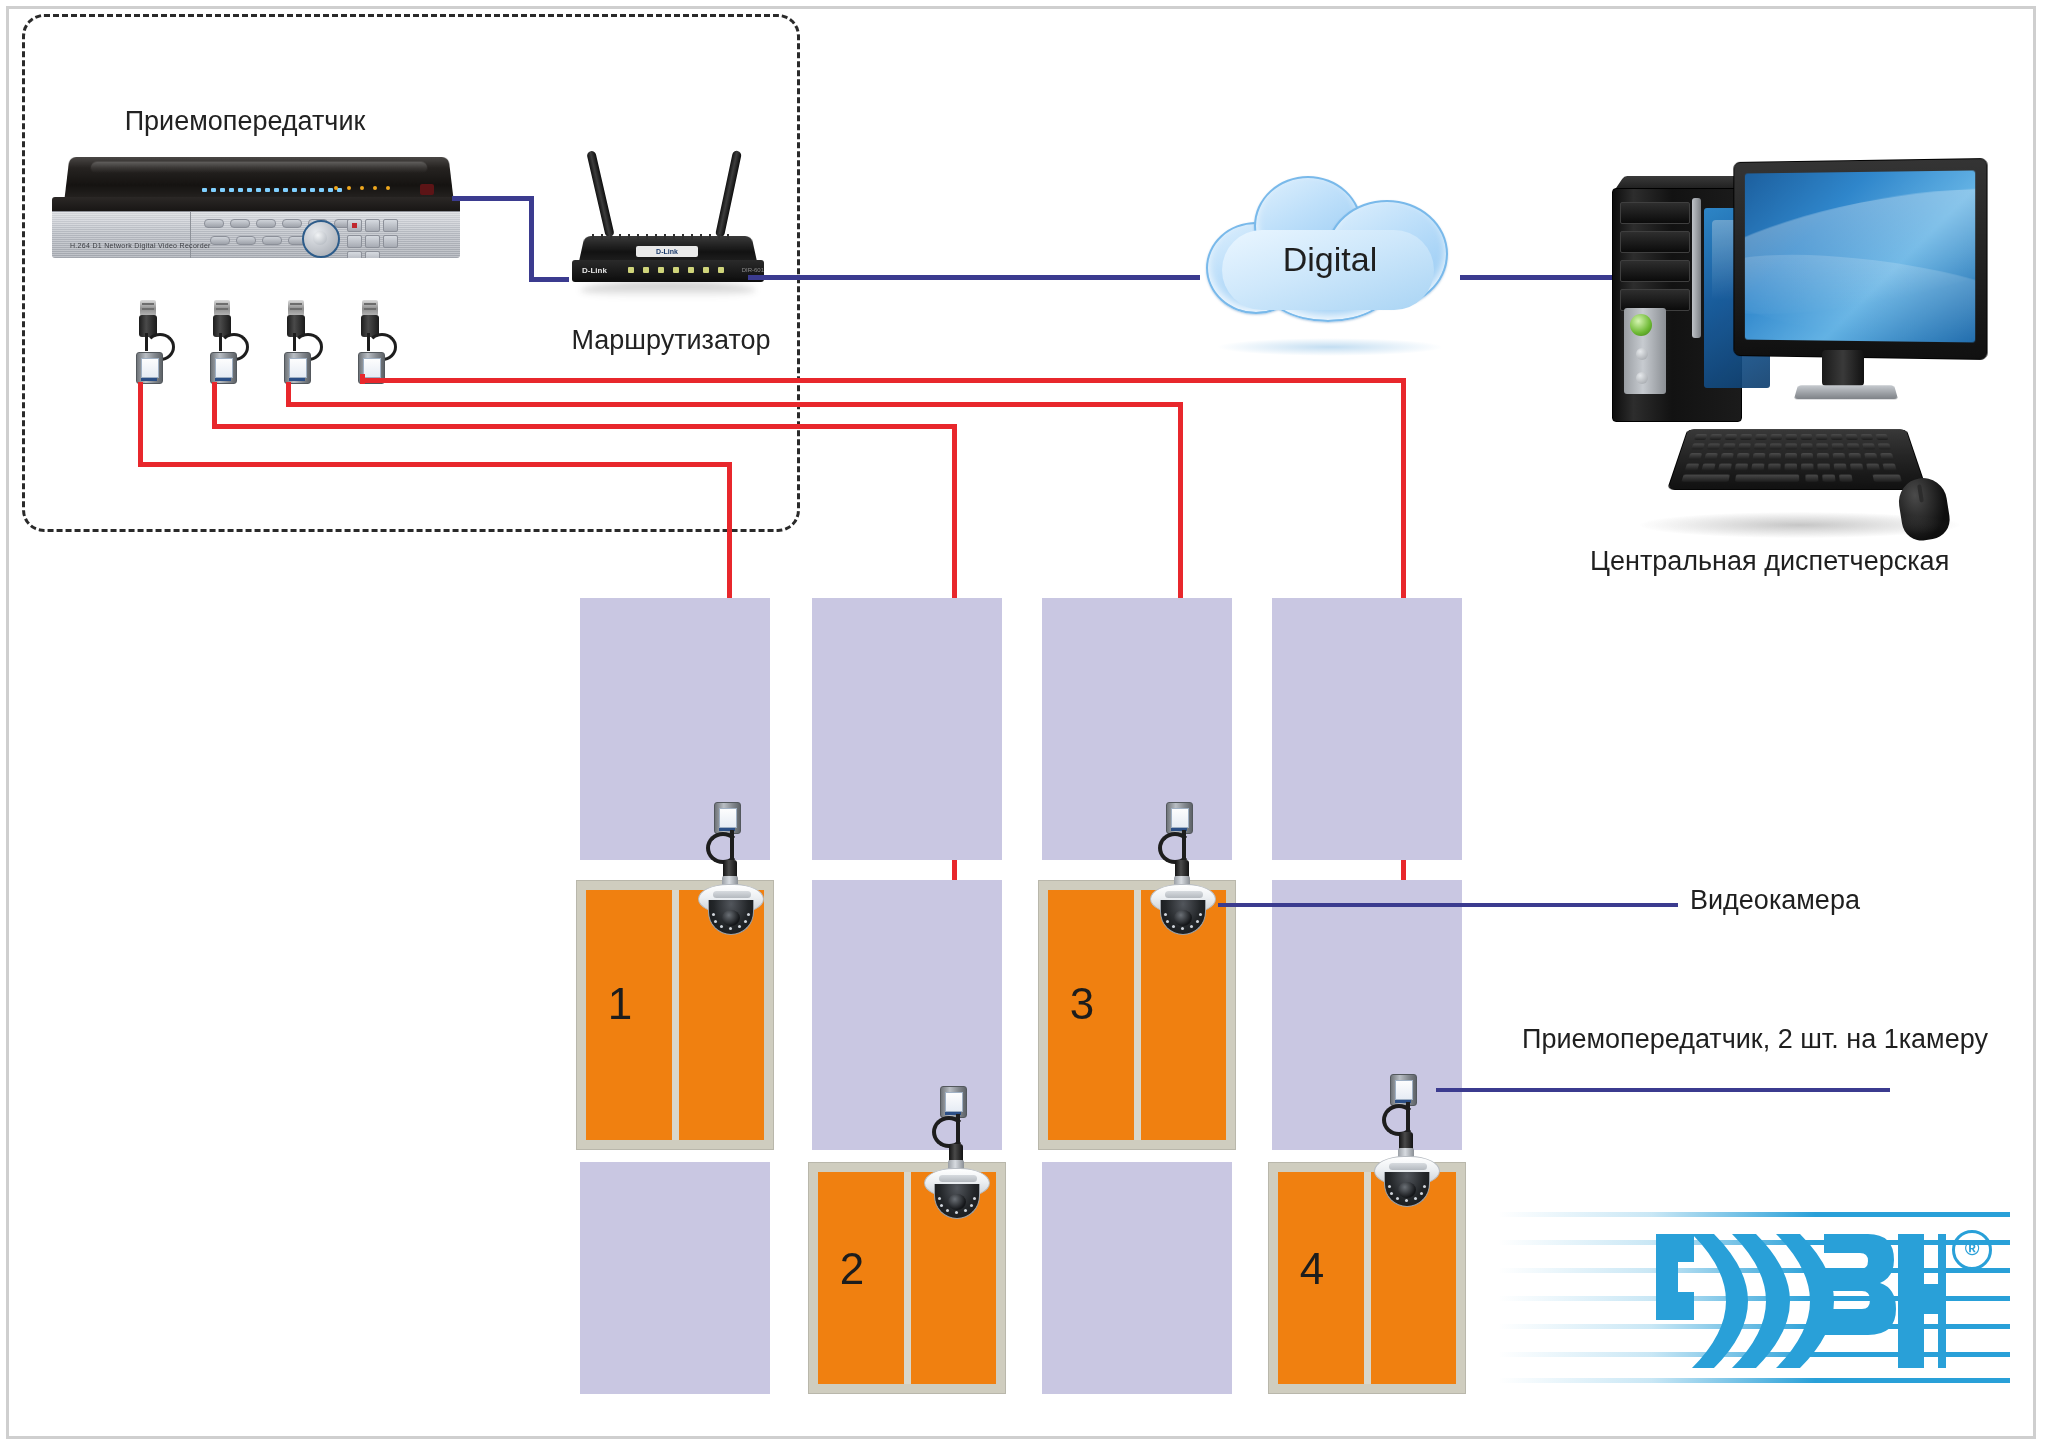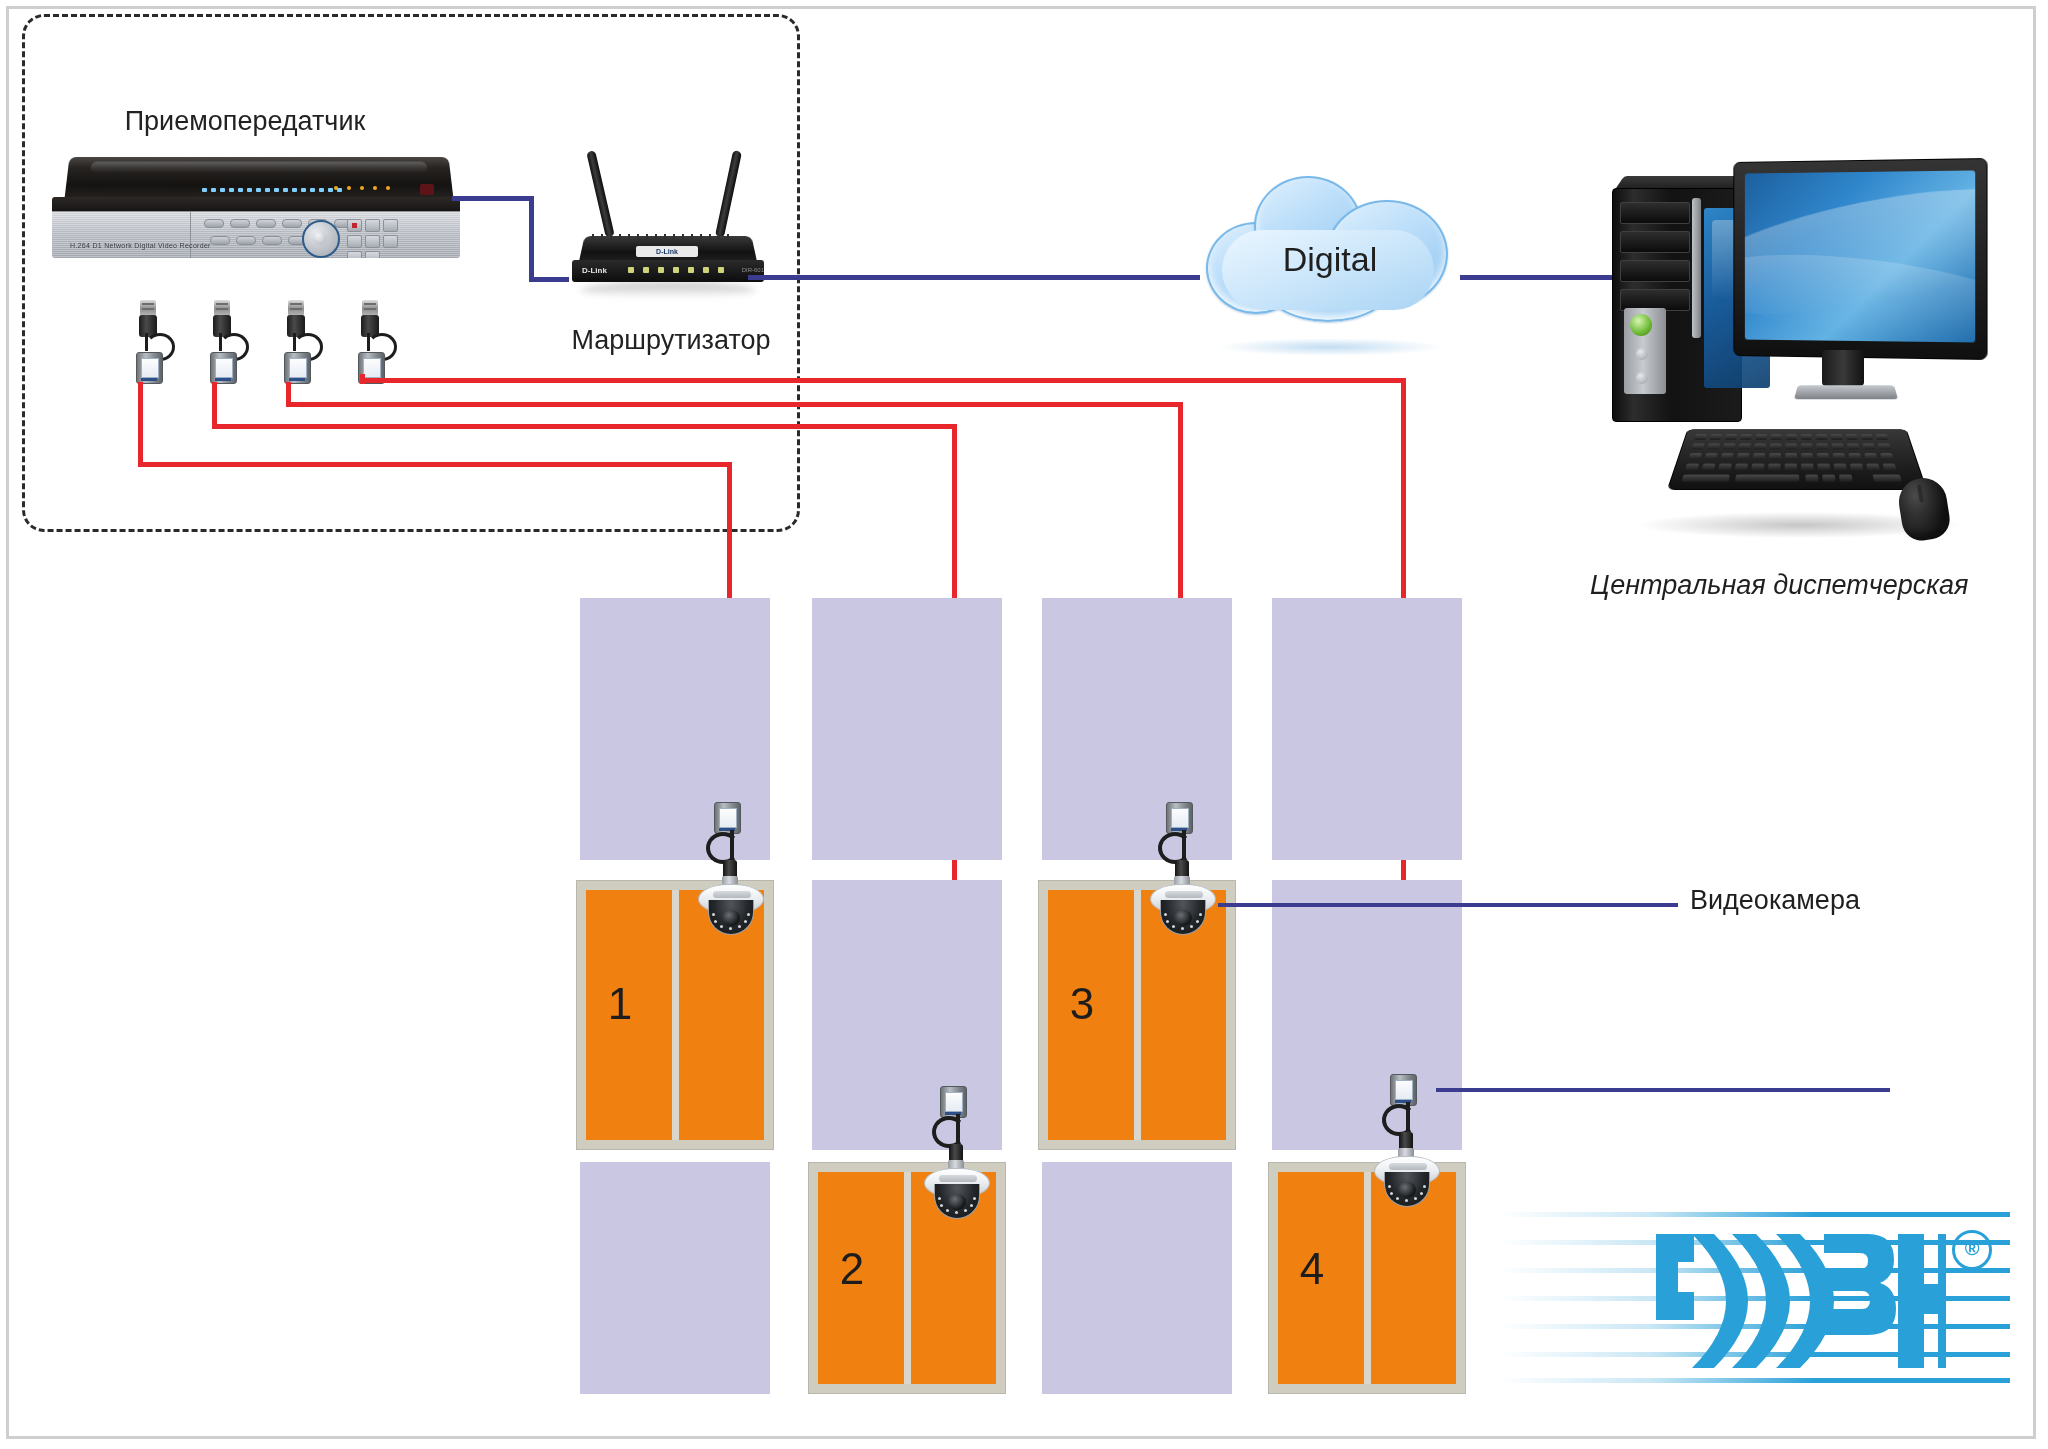--- a/index.html
+++ b/index.html
@@ -436,21 +436,21 @@
       <i style="left:10px;top:72px;width:44px"></i>
         <i style="left:60px;top:72px;width:60px"></i>
         <i style="left:126px;top:72px"></i>
         <i style="left:142px;top:72px"></i>
         <i style="left:158px;top:72px"></i>
         <i style="left:190px;top:72px;width:26px"></i>
     </div>
     <div class="mouse"></div>
     <div class="pc-shadow"></div>
   </div>
-  <div class="rt-label" style="left:1590px;top:570px;font-style:italic;">Центральная диспетчерская</div>
+  <div class="rt-label" style="left:1590px;top:546px;">Центральная диспетчерская</div>
 
   <div class="rline" style="left:138px;top:382px;width:5px;height:84px;"></div>
   <div class="rline" style="left:138px;top:462px;width:594px;height:5px;"></div>
   <div class="rline" style="left:727px;top:462px;width:5px;height:352px;"></div>
 
   <div class="rline" style="left:212px;top:382px;width:5px;height:46px;"></div>
   <div class="rline" style="left:212px;top:424px;width:745px;height:5px;"></div>
   <div class="rline" style="left:952px;top:424px;width:5px;height:664px;"></div>
 
   <div class="rline" style="left:286px;top:382px;width:5px;height:24px;"></div>
@@ -586,20 +586,21 @@
           <i style="left:38px;top:9px"></i>
       </div>
       <div class="cam-lens"></div>
     </div>
   </div>
 
   <div class="nline" style="left:1218px;top:903px;width:460px;height:4px;"></div>
   <div class="rt-label" style="left:1690px;top:885px;">Видеокамера</div>
 
   <div class="nline" style="left:1436px;top:1088px;width:454px;height:4px;"></div>
+  <div class="rt-label" style="left:1522px;top:1024px;">Приемопередатчик, 2 шт. на 1камеру</div>
 
   <div id="logo">
     <div class="logo-lines">
       <i style="top:6px"></i>
         <i style="top:34px"></i>
         <i style="top:62px"></i>
         <i style="top:90px"></i>
         <i style="top:118px"></i>
         <i style="top:146px"></i>
         <i style="top:172px"></i>

